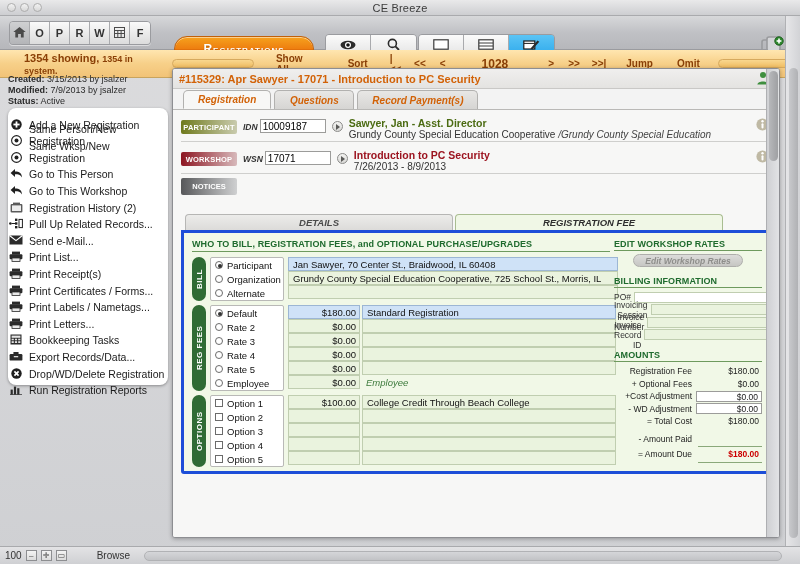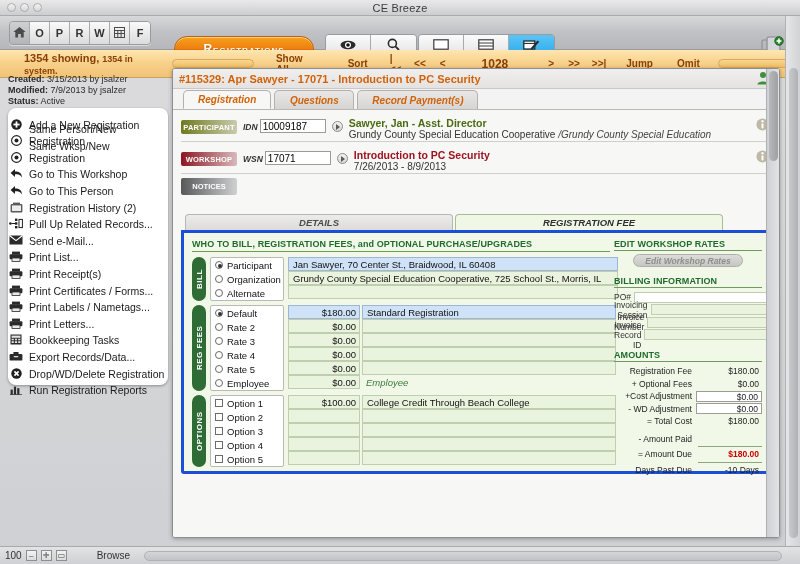--- a/index.html
+++ b/index.html
@@ -400,30 +400,30 @@
       </span>
       <span>Same Wksp/New Registration</span>
     </div>
 
     <div class="sideitem">
       <span class="ico">
         <svg width="13" height="11" viewBox="0 0 13 11">
             <path d="M5 1 L5 3.4 C9.4 3.4 12 5.2 12 9.6 C10.4 6.8 8.3 6.3 5 6.3 L5 9 L0.6 5 Z" fill="#1f1f1f"></path>
           </svg>
       </span>
-      <span>Go to This Workshop</span>
+      <span>Go to This Person</span>
     </div>
 
     <div class="sideitem">
       <span class="ico">
         <svg width="13" height="11" viewBox="0 0 13 11">
             <path d="M5 1 L5 3.4 C9.4 3.4 12 5.2 12 9.6 C10.4 6.8 8.3 6.3 5 6.3 L5 9 L0.6 5 Z" fill="#1f1f1f"></path>
           </svg>
       </span>
-      <span>Go to This Person</span>
+      <span>Go to This Workshop</span>
     </div>
 
     <div class="sideitem">
       <span class="ico">
         <svg width="13" height="11" viewBox="0 0 13 11">
             <rect x="0.6" y="2" width="11.8" height="8.4" rx="1" fill="#5a5a5a"></rect>
             <rect x="2" y="3.4" width="9" height="5.6" fill="#ededed"></rect>
             <rect x="3" y="0.6" width="7" height="1.6" fill="#5a5a5a"></rect>
           </svg>
       </span>
@@ -817,24 +817,20 @@
             <div class="arow" style="margin-top:5px;">
               <span class="alab">- Amount Paid</span>
               <span class="aval"></span>
             </div>
             <div class="hr-thin"></div>
             <div class="arow">
               <span class="alab">= Amount Due</span>
               <span class="aval due">$180.00</span>
             </div>
             <div class="hr-thin"></div>
-            <div class="arow">
-              <span class="alab">Days Past Due</span>
-              <span class="aval">-10 Days</span>
-            </div>
           </div>
         </div>
       </div>
     </div>
 
     <div class="vscroll">
       <div class="vthumb"></div>
     </div>
   </div>
 

